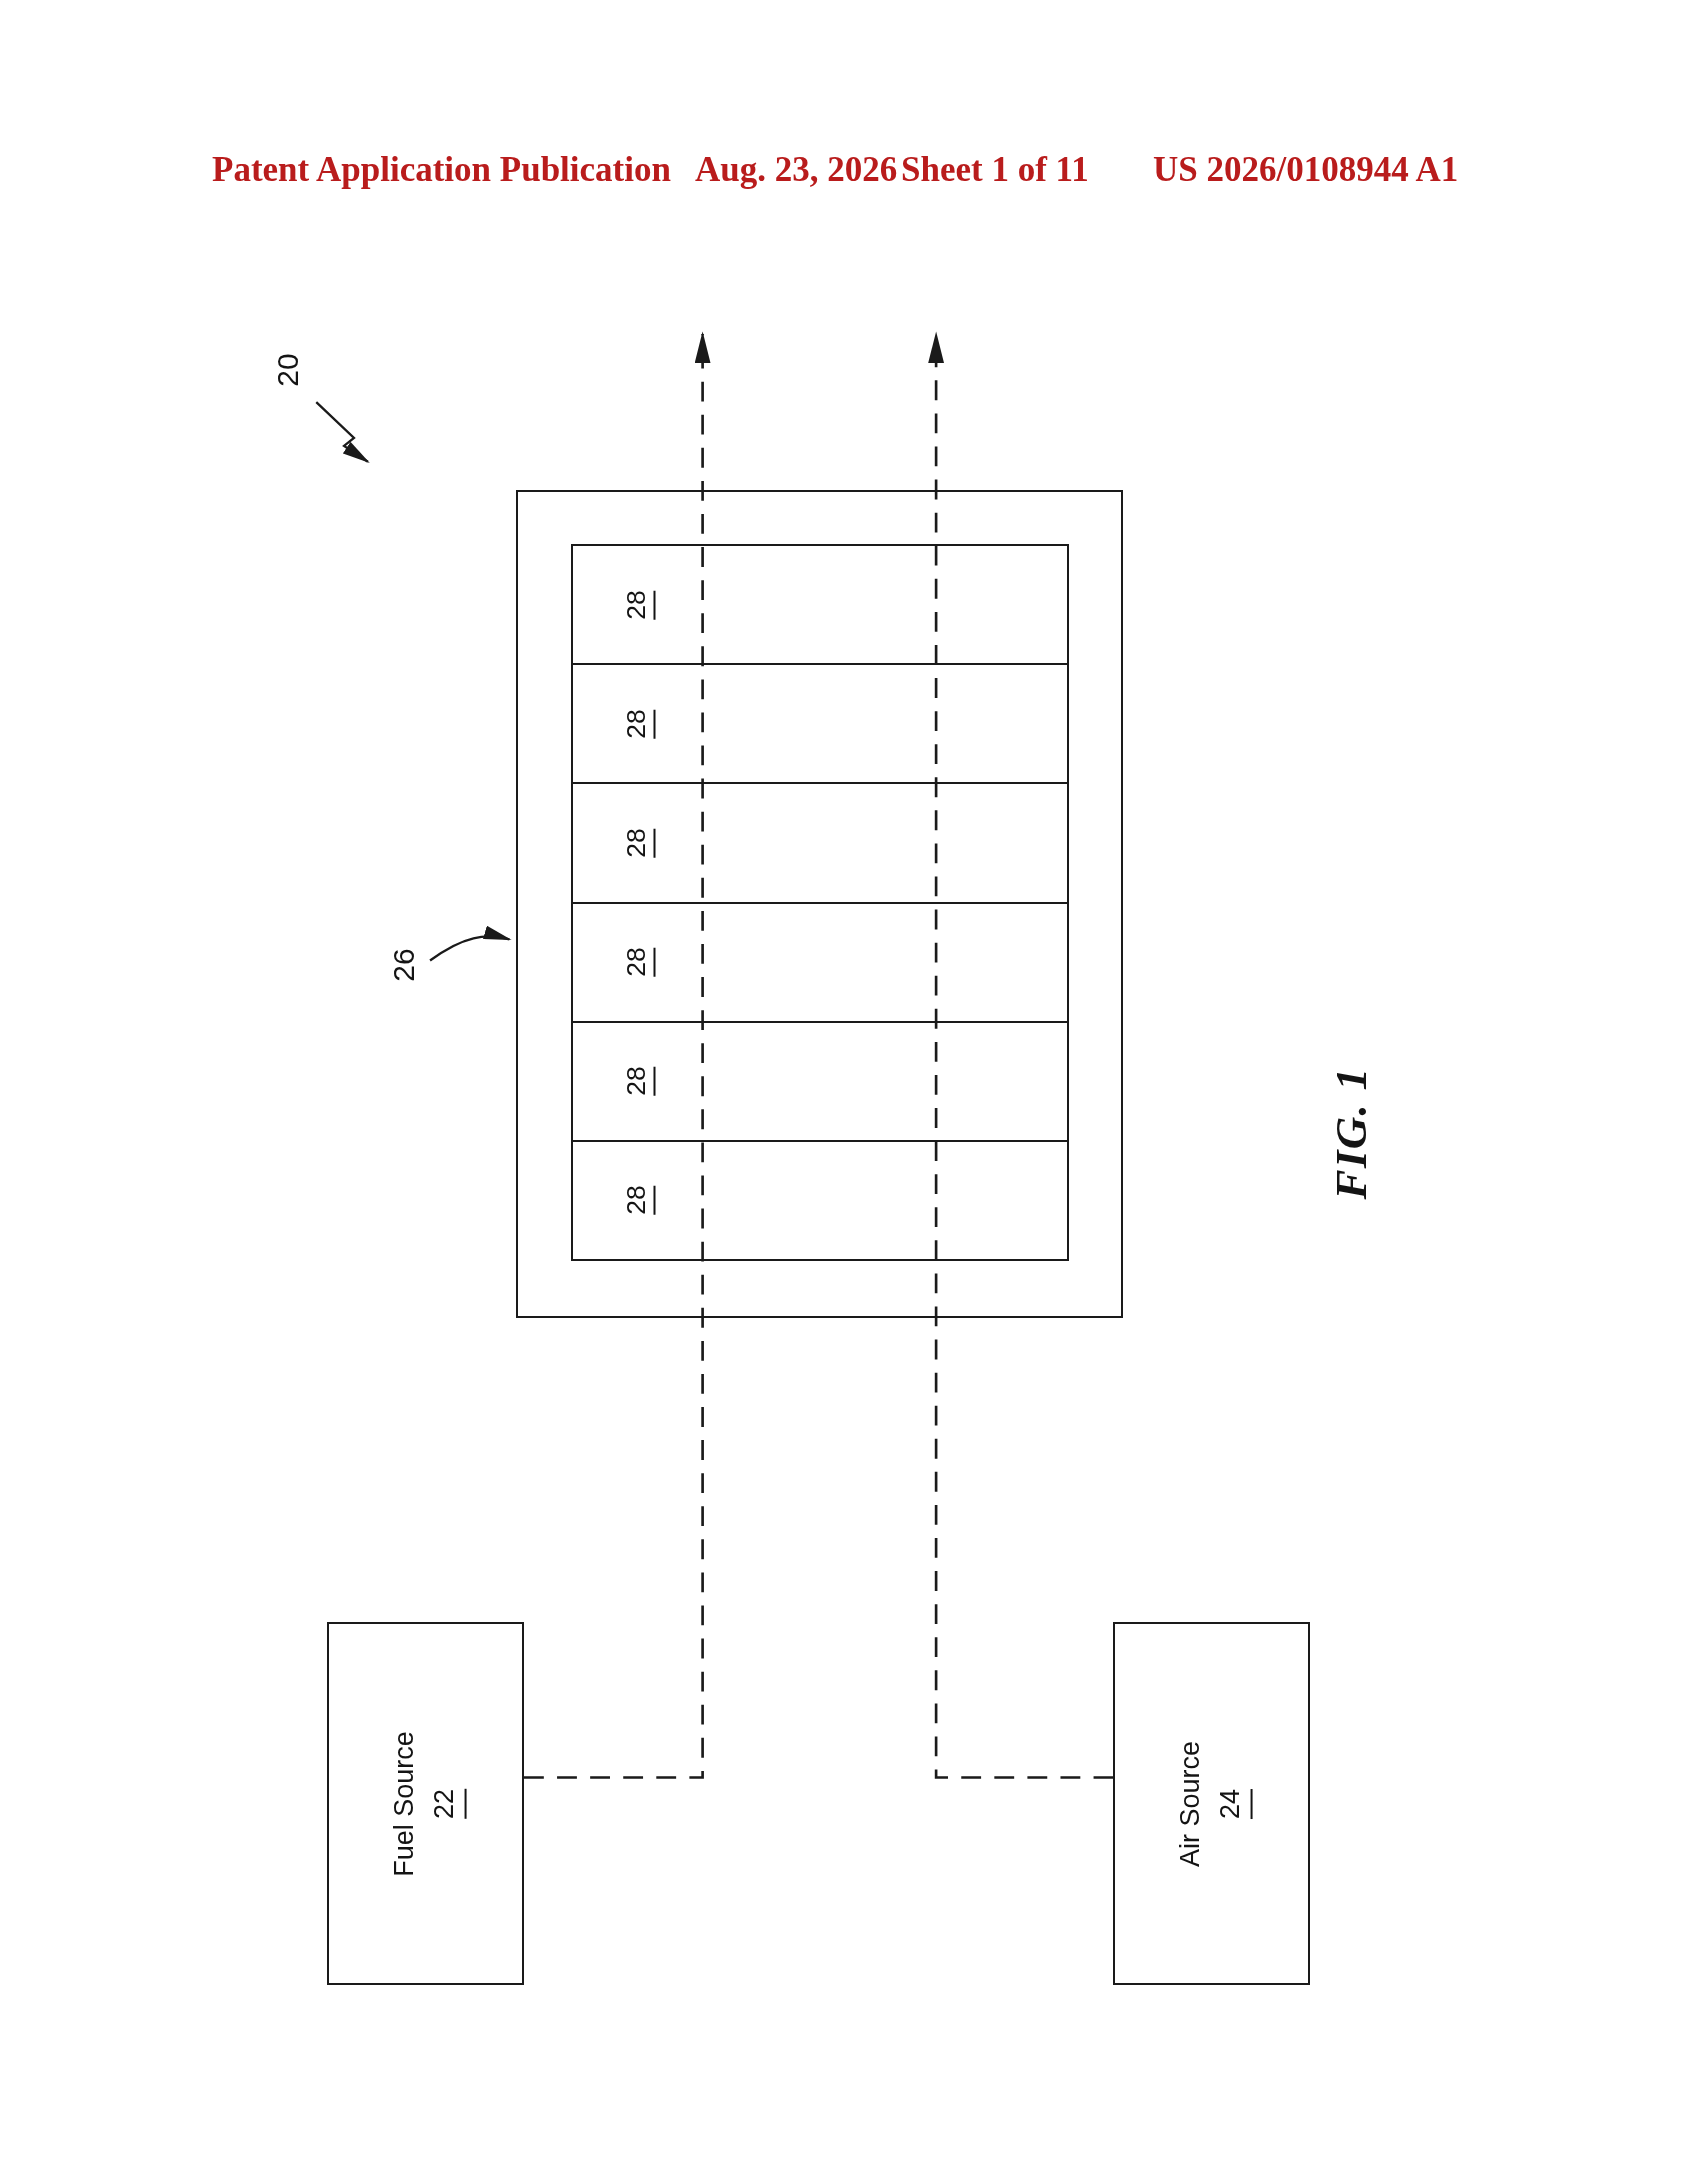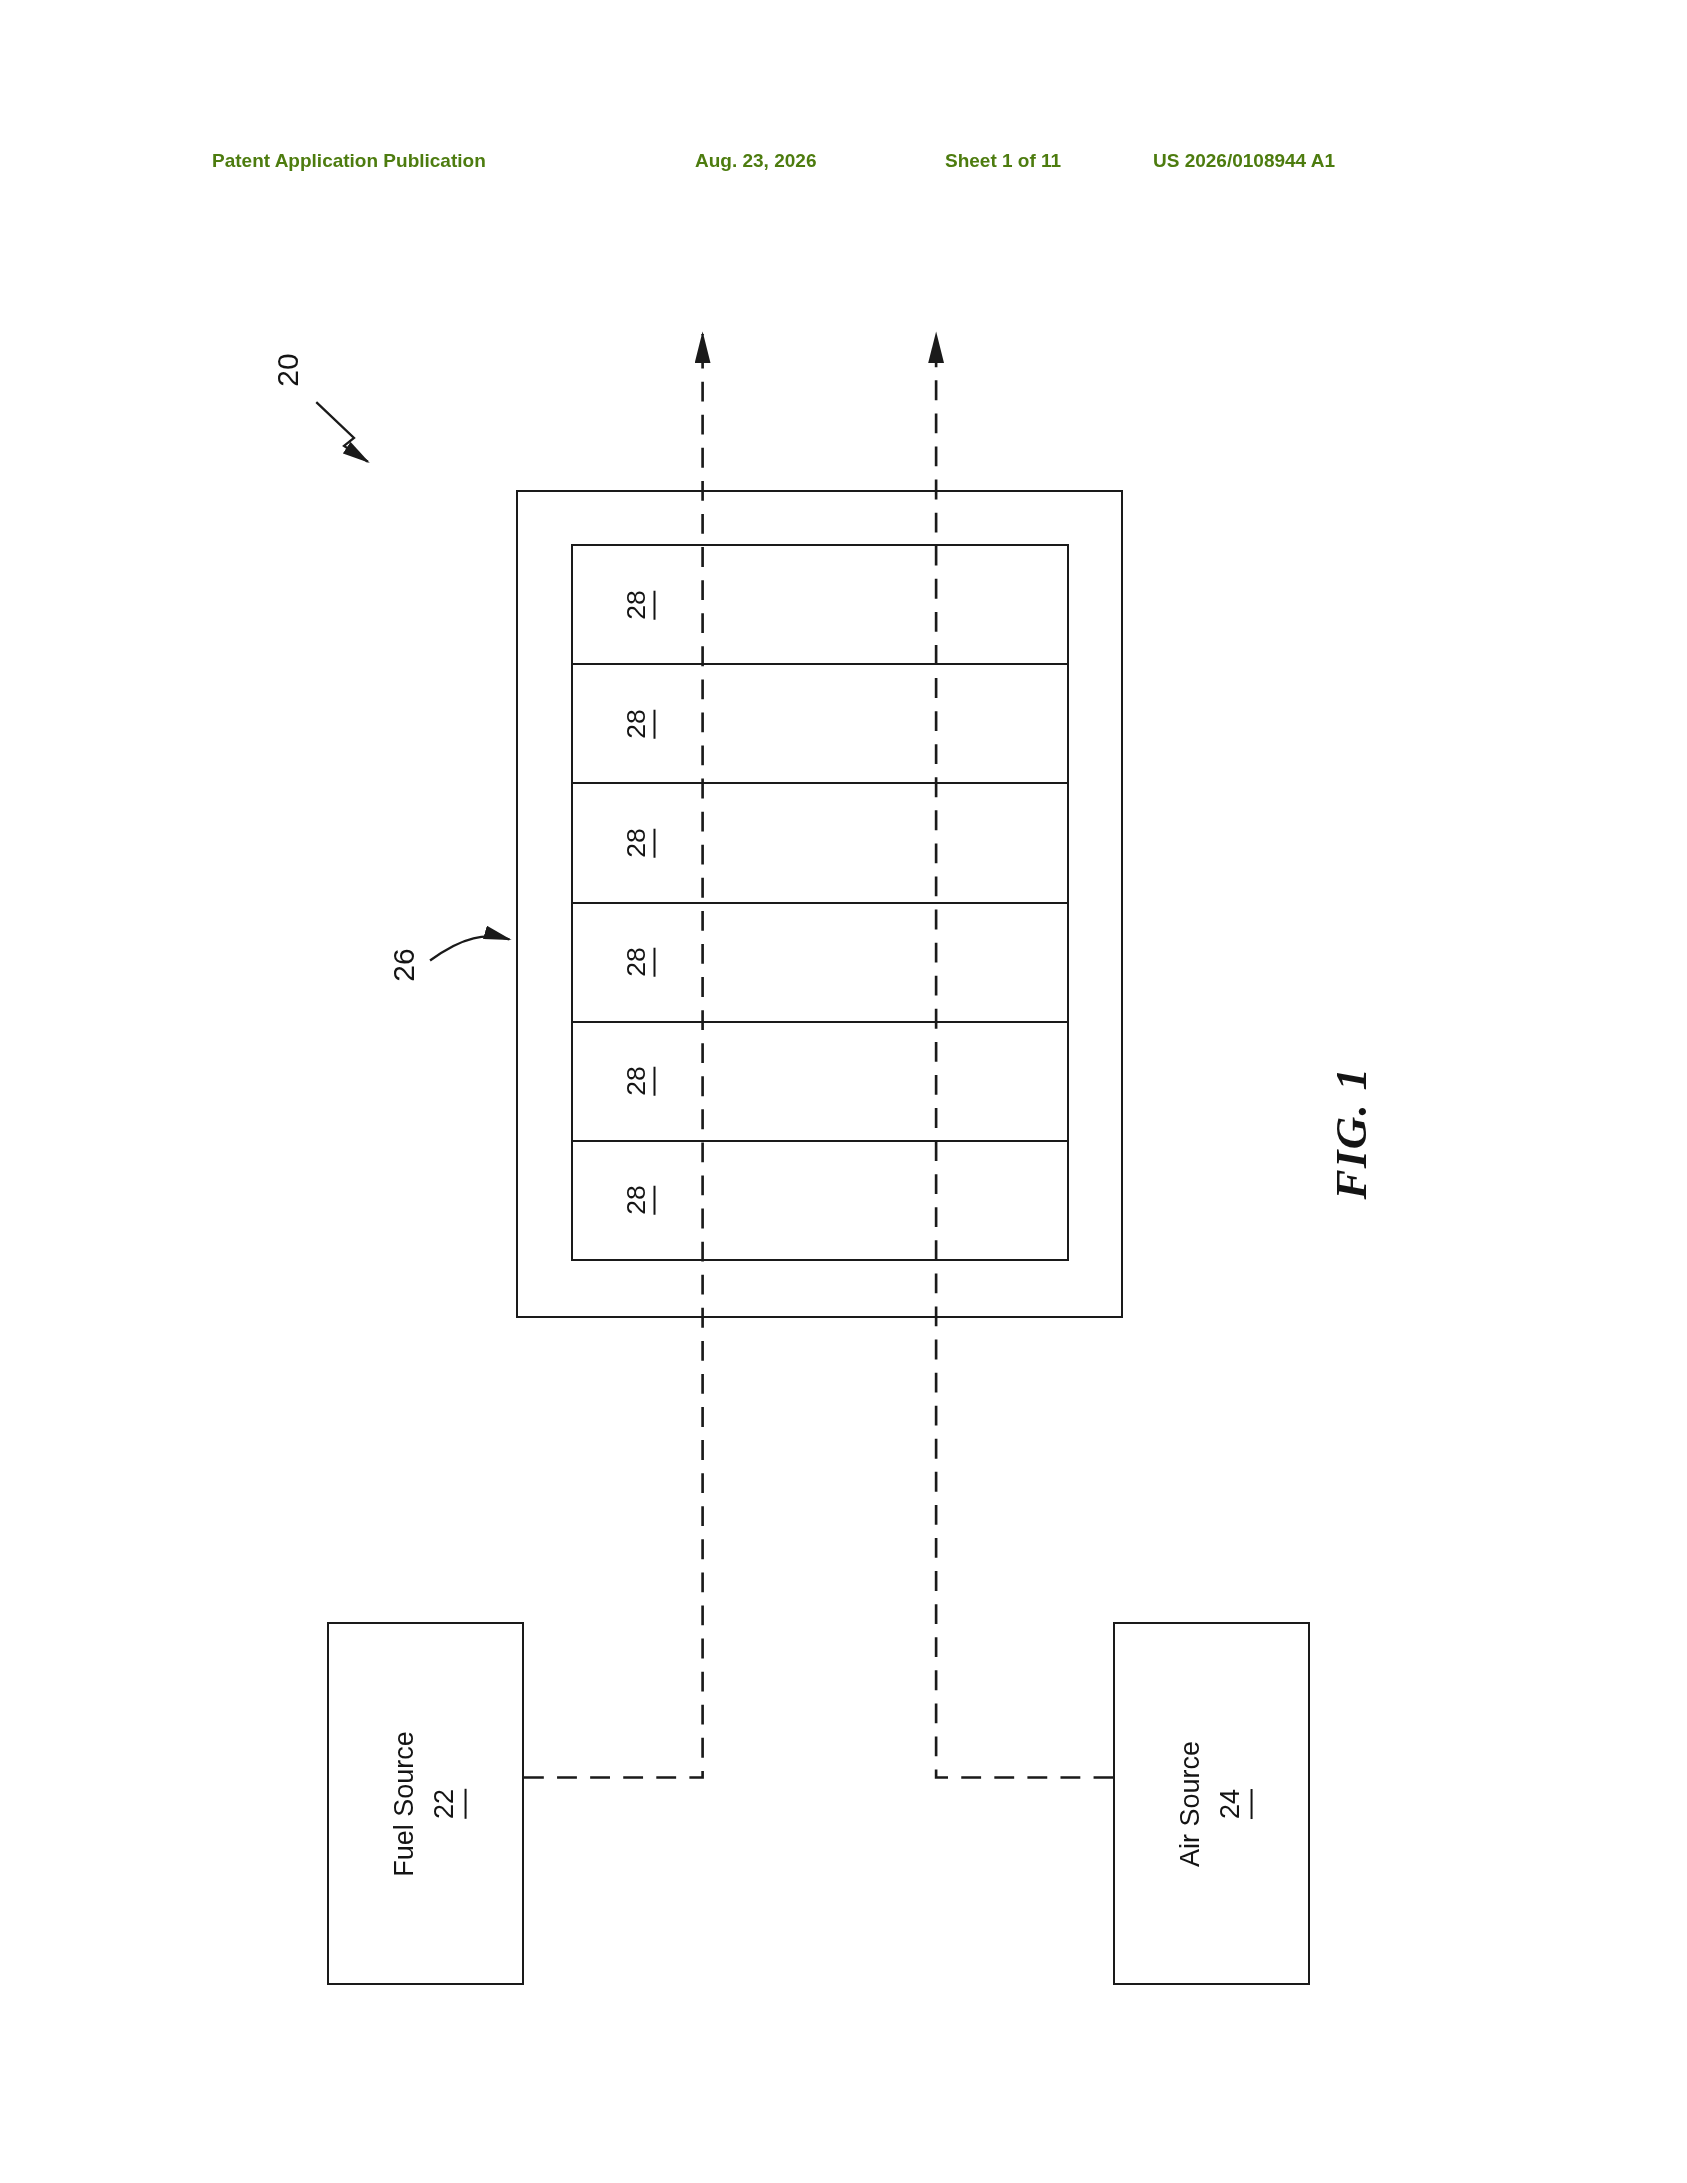--- a/index.html
+++ b/index.html
@@ -7,27 +7,27 @@
     width: 1687px; height: 2183px;
     background: #ffffff;
     font-family: "Liberation Sans", sans-serif;
     color: #141414;
   }
   .page { position: absolute; left: 0; top: 0; width: 1687px; height: 2183px; background: #fff; overflow: hidden; }
 
   
   .header {
     position: absolute; top: 150px; left: 0; width: 1687px; height: 40px;
-    font-family: Liberation Sans, sans-serif; font-weight: bold; font-size: 19px;
-    color: #4d7c0f;
+    font-family: Liberation Serif, serif; font-weight: bold; font-size: 35px;
+    color: #b91c1c;
   }
   .header span { position: absolute; white-space: pre; top: 0; }
   .h-pub   { left: 212px; }
   .h-date  { left: 695px; }
-  .h-sheet { left: 945px; }
+  .h-sheet { left: 901px; }
   .h-num   { left: 1153px; text-align: right; }
 
   
   .rect { position: absolute; border: 2.6px solid #1a1a1a; background: transparent; box-sizing: border-box; }
 
   .vtext {
     position: absolute;
     transform: translate(-50%, -50%) rotate(-90deg);
     white-space: nowrap;
     color: #141414;

